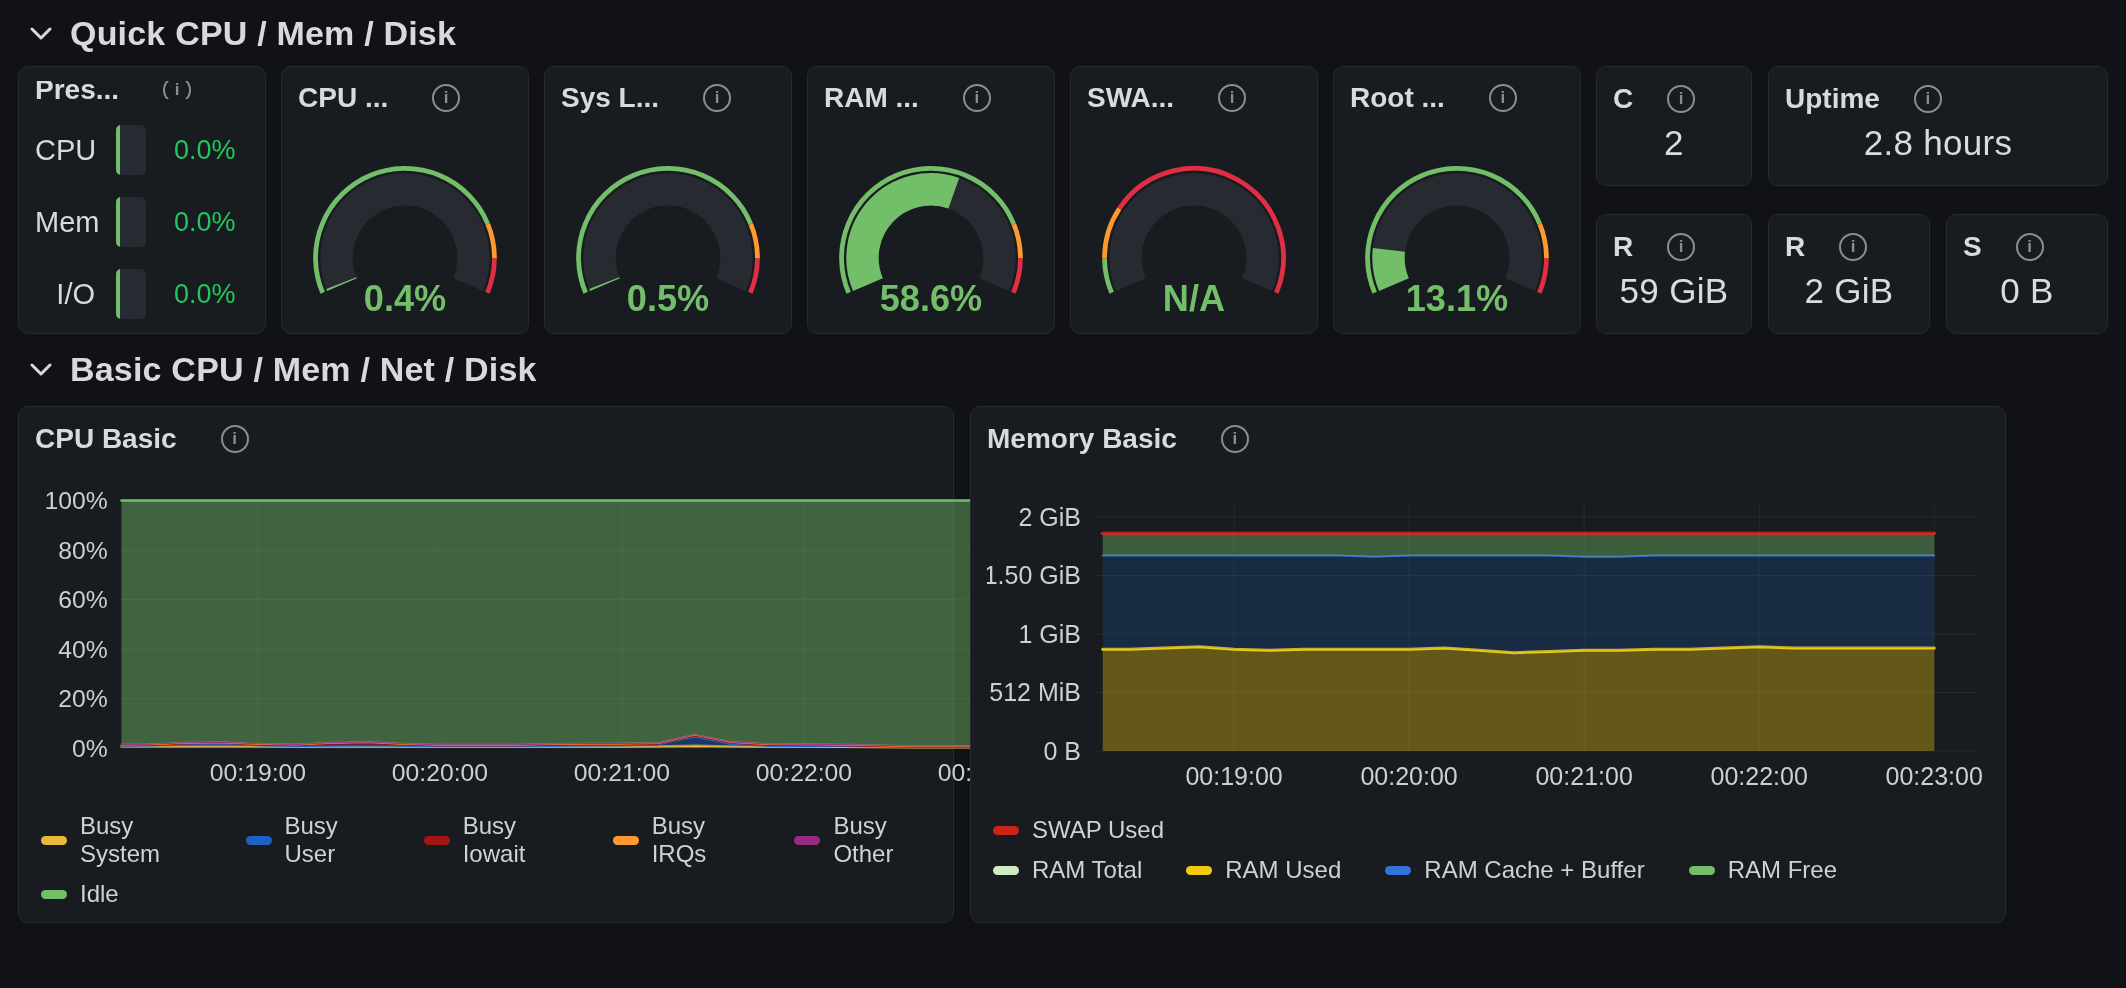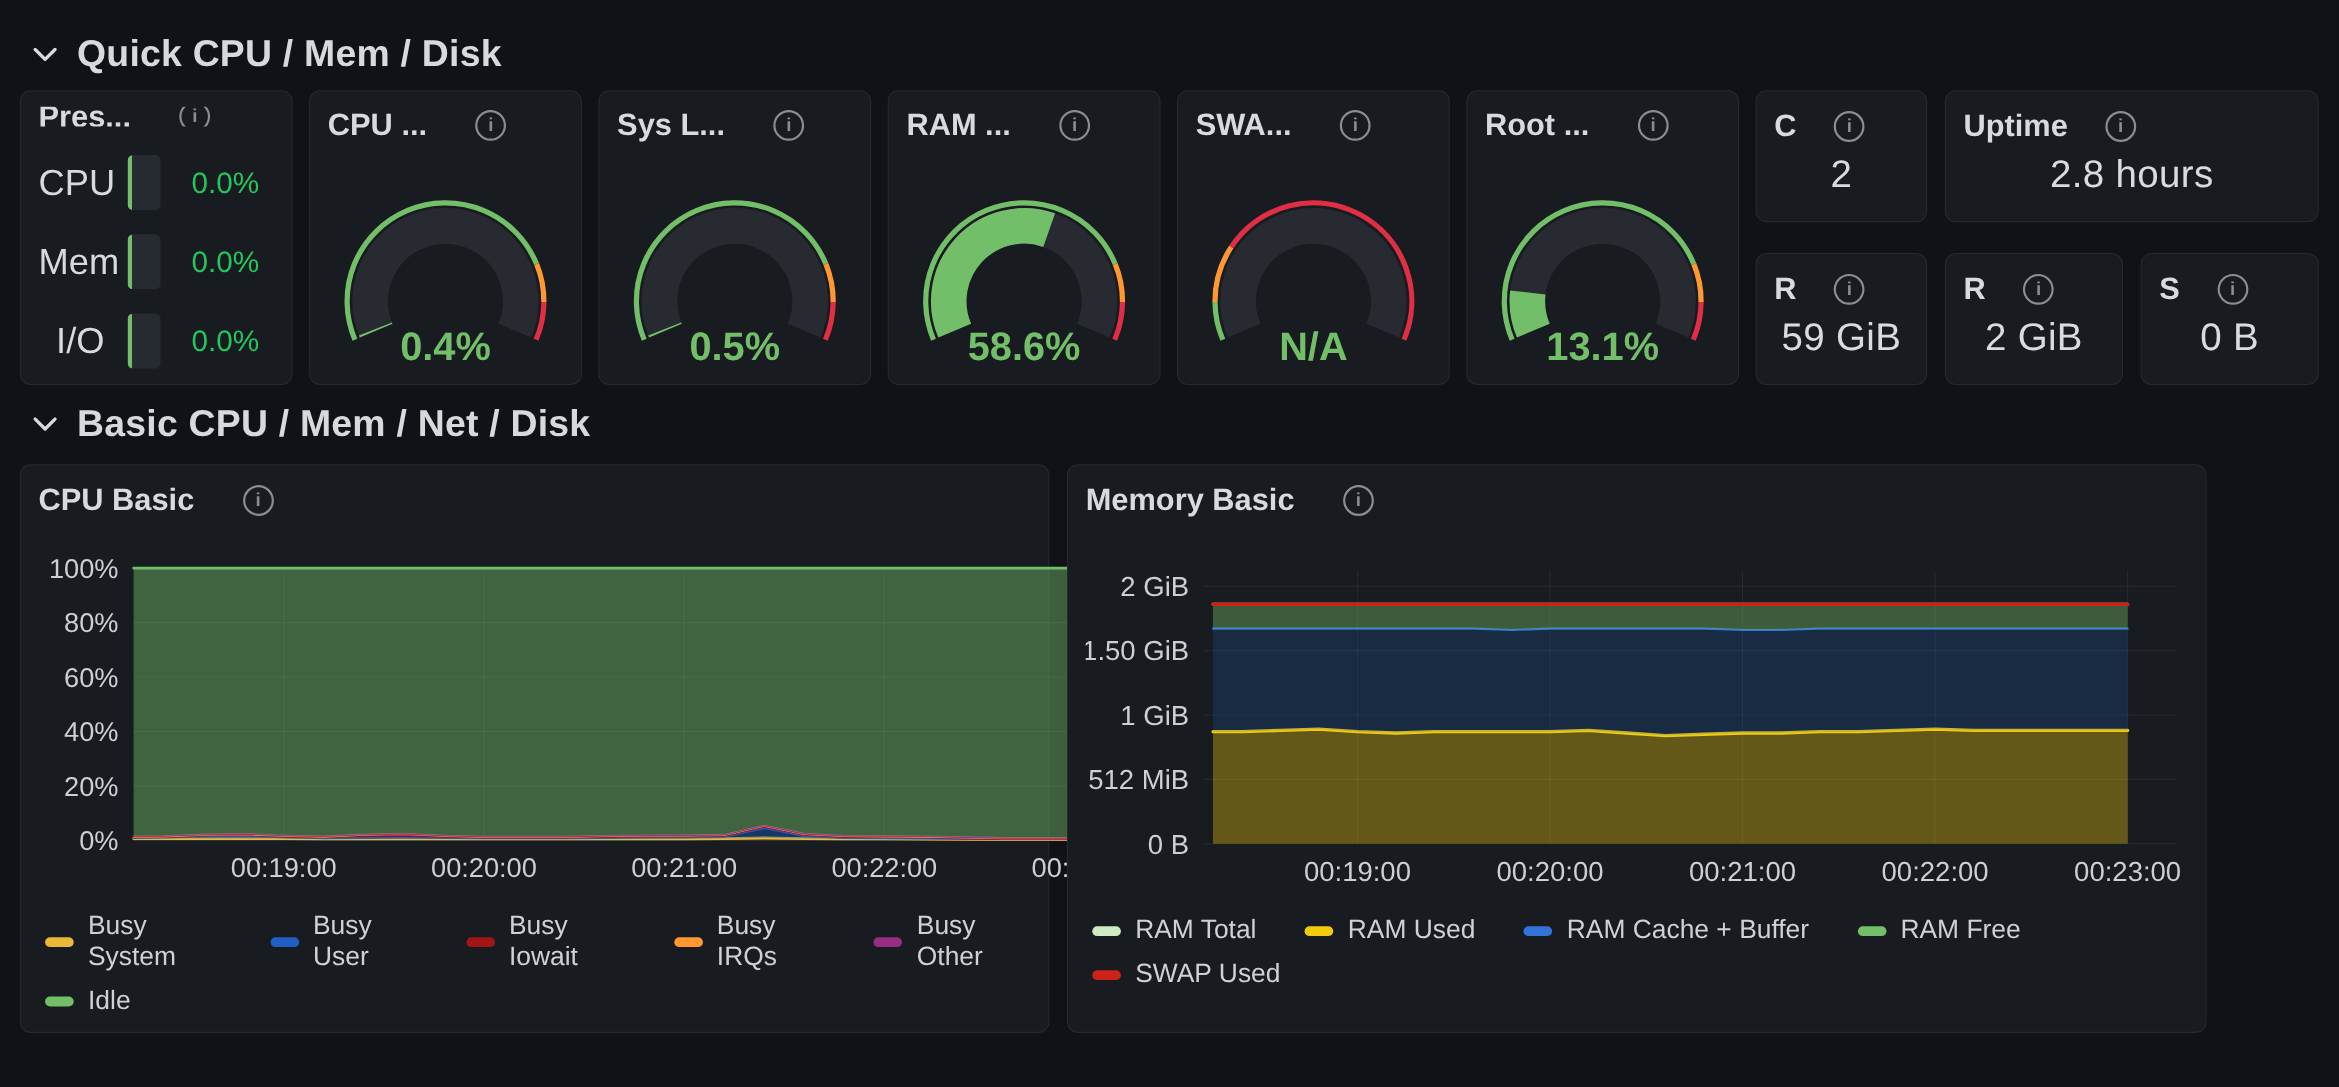--- a/index.html
+++ b/index.html
@@ -3,21 +3,21 @@
 <meta charset="utf-8">
 <style>
   * { box-sizing: border-box; margin: 0; padding: 0; }
   html,body { width:2126px; height:988px; overflow:hidden; }
   body {
     background:#111217;
     font-family:"Liberation Sans", sans-serif;
     color:#D8D9DA;
     -webkit-font-smoothing:antialiased;
   }
-  .dash { padding:16px 18px; }
+  .dash { padding:0 18px; }
 
   
   .sec { display:flex; align-items:center; gap:18px; padding:16px 0 16px 12px; height:66px; }
   .sec .chev { display:inline-flex; width:22px; justify-content:center; cursor:pointer; }
   .sec .sec-title { font-size:34px; font-weight:700; color:#D8D9DA; letter-spacing:.2px; }
 
   
   .panel {
     background:#181B1F;
     border:1px solid #26292F;
@@ -34,21 +34,21 @@
   }
 
   
   .row1 { display:flex; gap:15px; height:268px; }
   .gpanel { width:248px; flex:none; display:flex; flex-direction:column; }
   .gpanel svg { margin-top:2px; }
 
   
   .prows { margin-top:26px; display:flex; flex-direction:column; gap:22px; }
   .prow { display:flex; align-items:center; height:50px; }
-  .plabel { width:60px; text-align:right; font-size:33px; color:#D8D9DA; margin-right:21px; }
+  .plabel { width:60px; text-align:right; font-size:29px; color:#D8D9DA; margin-right:21px; }
   .pbar { width:30px; height:50px; background:#262B31; border-radius:5px; position:relative; overflow:hidden; flex:none; }
   .pfill { position:absolute; left:0; top:0; bottom:0; width:4px; background:#73BF69; }
   .pval { margin-left:28px; font-size:27px; color:#22c55e; }
 
   
   .cluster { flex:1; display:flex; flex-direction:column; gap:28px; }
   .statrow { display:flex; gap:16px; }
   .statrowA { height:130px; }
   .statrowB { height:129px; }
   .stat { display:flex; flex-direction:column; }
@@ -353,38 +353,38 @@
           <path d="M 115.75247524752487 188.17838603114677 L 142.00990099009888 188.17838603114677 L 177.0198019801984 187.00802265219443 L 212.02970297029725 185.8376592732421 L 247.03960396039614 188.17838603114677 L 282.049504950495 189.34874941009912 L 317.05940594059393 188.17838603114677 L 352.0693069306934 188.17838603114677 L 387.07920792079227 188.17838603114677 L 422.0891089108912 188.17838603114677 L 457.09900990099004 187.00802265219443 L 492.1089108910889 189.34874941009912 L 527.1188118811884 191.6894761680038 L 562.1287128712873 190.51911278905146 L 597.1386138613861 189.34874941009912 L 632.1485148514851 189.34874941009912 L 667.158415841584 188.17838603114677 L 702.1683168316835 188.17838603114677 L 737.1782178217824 187.00802265219443 L 772.1881188118812 185.8376592732421 L 807.1980198019801 187.00802265219443 L 842.207920792079 187.00802265219443 L 877.2178217821785 187.00802265219443 L 912.2277227722774 187.00802265219443 L 947.2376237623762 187.00802265219443" fill="none" stroke="#F2CC0C" stroke-width="3" stroke-linejoin="round" stroke-linecap="round"></path>
           <path d="M 115.75247524752487 94.54931571495993 L 142.00990099009888 94.54931571495993 L 177.0198019801984 94.54931571495993 L 212.02970297029725 94.54931571495993 L 247.03960396039614 94.54931571495993 L 282.049504950495 94.54931571495993 L 317.05940594059393 94.54931571495993 L 352.0693069306934 94.54931571495993 L 387.07920792079227 95.71967909391222 L 422.0891089108912 94.54931571495993 L 457.09900990099004 94.54931571495993 L 492.1089108910889 94.54931571495993 L 527.1188118811884 94.54931571495993 L 562.1287128712873 94.54931571495993 L 597.1386138613861 95.71967909391222 L 632.1485148514851 95.71967909391222 L 667.158415841584 94.54931571495993 L 702.1683168316835 94.54931571495993 L 737.1782178217824 94.54931571495993 L 772.1881188118812 94.54931571495993 L 807.1980198019801 94.54931571495993 L 842.207920792079 94.54931571495993 L 877.2178217821785 94.54931571495993 L 912.2277227722774 94.54931571495993 L 947.2376237623762 94.54931571495993 L 947.2376237623762 187.00802265219443 L 912.2277227722774 187.00802265219443 L 877.2178217821785 187.00802265219443 L 842.207920792079 187.00802265219443 L 807.1980198019801 187.00802265219443 L 772.1881188118812 185.8376592732421 L 737.1782178217824 187.00802265219443 L 702.1683168316835 188.17838603114677 L 667.158415841584 188.17838603114677 L 632.1485148514851 189.34874941009912 L 597.1386138613861 189.34874941009912 L 562.1287128712873 190.51911278905146 L 527.1188118811884 191.6894761680038 L 492.1089108910889 189.34874941009912 L 457.09900990099004 187.00802265219443 L 422.0891089108912 188.17838603114677 L 387.07920792079227 188.17838603114677 L 352.0693069306934 188.17838603114677 L 317.05940594059393 188.17838603114677 L 282.049504950495 189.34874941009912 L 247.03960396039614 188.17838603114677 L 212.02970297029725 185.8376592732421 L 177.0198019801984 187.00802265219443 L 142.00990099009888 188.17838603114677 L 115.75247524752487 188.17838603114677 Z" fill="#1F60C4" fill-opacity="0.22" stroke="none"></path>
           <path d="M 115.75247524752487 94.54931571495993 L 142.00990099009888 94.54931571495993 L 177.0198019801984 94.54931571495993 L 212.02970297029725 94.54931571495993 L 247.03960396039614 94.54931571495993 L 282.049504950495 94.54931571495993 L 317.05940594059393 94.54931571495993 L 352.0693069306934 94.54931571495993 L 387.07920792079227 95.71967909391222 L 422.0891089108912 94.54931571495993 L 457.09900990099004 94.54931571495993 L 492.1089108910889 94.54931571495993 L 527.1188118811884 94.54931571495993 L 562.1287128712873 94.54931571495993 L 597.1386138613861 95.71967909391222 L 632.1485148514851 95.71967909391222 L 667.158415841584 94.54931571495993 L 702.1683168316835 94.54931571495993 L 737.1782178217824 94.54931571495993 L 772.1881188118812 94.54931571495993 L 807.1980198019801 94.54931571495993 L 842.207920792079 94.54931571495993 L 877.2178217821785 94.54931571495993 L 912.2277227722774 94.54931571495993 L 947.2376237623762 94.54931571495993" fill="none" stroke="#3274D9" stroke-width="2" stroke-linejoin="round" stroke-linecap="round"></path>
           <path d="M 115.75247524752487 72.31241151486554 L 142.00990099009888 72.31241151486554 L 177.0198019801984 72.31241151486554 L 212.02970297029725 72.31241151486554 L 247.03960396039614 72.31241151486554 L 282.049504950495 72.31241151486554 L 317.05940594059393 72.31241151486554 L 352.0693069306934 72.31241151486554 L 387.07920792079227 72.31241151486552 L 422.0891089108912 72.31241151486554 L 457.09900990099004 72.31241151486554 L 492.1089108910889 72.31241151486554 L 527.1188118811884 72.31241151486554 L 562.1287128712873 72.31241151486554 L 597.1386138613861 72.31241151486552 L 632.1485148514851 72.31241151486552 L 667.158415841584 72.31241151486554 L 702.1683168316835 72.31241151486554 L 737.1782178217824 72.31241151486554 L 772.1881188118812 72.31241151486554 L 807.1980198019801 72.31241151486554 L 842.207920792079 72.31241151486554 L 877.2178217821785 72.31241151486554 L 912.2277227722774 72.31241151486554 L 947.2376237623762 72.31241151486554 L 947.2376237623762 94.54931571495993 L 912.2277227722774 94.54931571495993 L 877.2178217821785 94.54931571495993 L 842.207920792079 94.54931571495993 L 807.1980198019801 94.54931571495993 L 772.1881188118812 94.54931571495993 L 737.1782178217824 94.54931571495993 L 702.1683168316835 94.54931571495993 L 667.158415841584 94.54931571495993 L 632.1485148514851 95.71967909391222 L 597.1386138613861 95.71967909391222 L 562.1287128712873 94.54931571495993 L 527.1188118811884 94.54931571495993 L 492.1089108910889 94.54931571495993 L 457.09900990099004 94.54931571495993 L 422.0891089108912 94.54931571495993 L 387.07920792079227 95.71967909391222 L 352.0693069306934 94.54931571495993 L 317.05940594059393 94.54931571495993 L 282.049504950495 94.54931571495993 L 247.03960396039614 94.54931571495993 L 212.02970297029725 94.54931571495993 L 177.0198019801984 94.54931571495993 L 142.00990099009888 94.54931571495993 L 115.75247524752487 94.54931571495993 Z" fill="#73BF69" fill-opacity="0.4" stroke="none"></path>
           <path d="M 115.75247524752487 72.31241151486554 L 142.00990099009888 72.31241151486554 L 177.0198019801984 72.31241151486554 L 212.02970297029725 72.31241151486554 L 247.03960396039614 72.31241151486554 L 282.049504950495 72.31241151486554 L 317.05940594059393 72.31241151486554 L 352.0693069306934 72.31241151486554 L 387.07920792079227 72.31241151486552 L 422.0891089108912 72.31241151486554 L 457.09900990099004 72.31241151486554 L 492.1089108910889 72.31241151486554 L 527.1188118811884 72.31241151486554 L 562.1287128712873 72.31241151486554 L 597.1386138613861 72.31241151486552 L 632.1485148514851 72.31241151486552 L 667.158415841584 72.31241151486554 L 702.1683168316835 72.31241151486554 L 737.1782178217824 72.31241151486554 L 772.1881188118812 72.31241151486554 L 807.1980198019801 72.31241151486554 L 842.207920792079 72.31241151486554 L 877.2178217821785 72.31241151486554 L 912.2277227722774 72.31241151486554 L 947.2376237623762 72.31241151486554" fill="none" stroke="#73BF69" stroke-width="1.5" stroke-linejoin="round" stroke-linecap="round"></path>
           <path d="M 115.75247524752487 72.31241151486554 L 142.00990099009888 72.31241151486554 L 177.0198019801984 72.31241151486554 L 212.02970297029725 72.31241151486554 L 247.03960396039614 72.31241151486554 L 282.049504950495 72.31241151486554 L 317.05940594059393 72.31241151486554 L 352.0693069306934 72.31241151486554 L 387.07920792079227 72.31241151486552 L 422.0891089108912 72.31241151486554 L 457.09900990099004 72.31241151486554 L 492.1089108910889 72.31241151486554 L 527.1188118811884 72.31241151486554 L 562.1287128712873 72.31241151486554 L 597.1386138613861 72.31241151486552 L 632.1485148514851 72.31241151486552 L 667.158415841584 72.31241151486554 L 702.1683168316835 72.31241151486554 L 737.1782178217824 72.31241151486554 L 772.1881188118812 72.31241151486554 L 807.1980198019801 72.31241151486554 L 842.207920792079 72.31241151486554 L 877.2178217821785 72.31241151486554 L 912.2277227722774 72.31241151486554 L 947.2376237623762 72.31241151486554" fill="none" stroke="#CB2318" stroke-width="3" stroke-linejoin="round" stroke-linecap="round"></path>
         </svg>
       <div class="legend">
         <div class="lrow">
           <span class="litem">
+              <span class="sw" style="background: rgb(203, 35, 24);"></span>
+              <span class="lname">SWAP Used</span>
+            </span>
+        </div>
+        <div class="lrow">
+          <span class="litem">
               <span class="sw" style="background: rgb(207, 235, 196);"></span>
               <span class="lname">RAM Total</span>
             </span>
           <span class="litem">
               <span class="sw" style="background: rgb(242, 204, 12);"></span>
               <span class="lname">RAM Used</span>
             </span>
           <span class="litem">
               <span class="sw" style="background: rgb(50, 116, 217);"></span>
               <span class="lname">RAM Cache + Buffer</span>
             </span>
           <span class="litem">
               <span class="sw" style="background: rgb(115, 191, 105);"></span>
               <span class="lname">RAM Free</span>
             </span>
         </div>
-        <div class="lrow">
-          <span class="litem">
-              <span class="sw" style="background: rgb(203, 35, 24);"></span>
-              <span class="lname">SWAP Used</span>
-            </span>
-        </div>
       </div>
     </div>
   </div>
 </div>
 
 </body></html>

